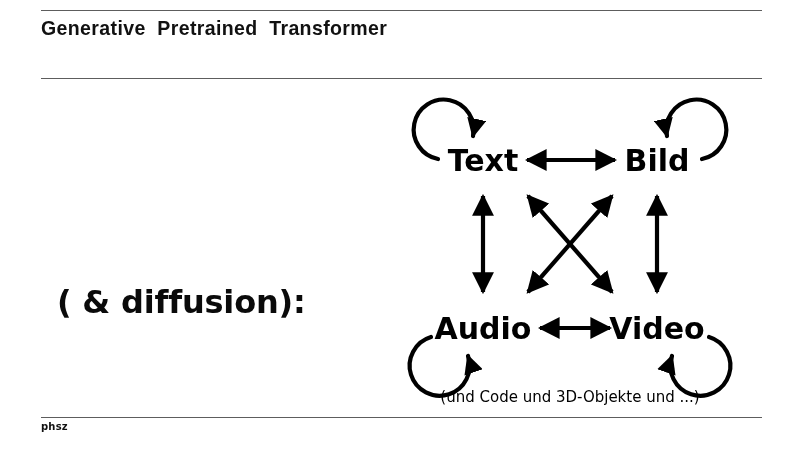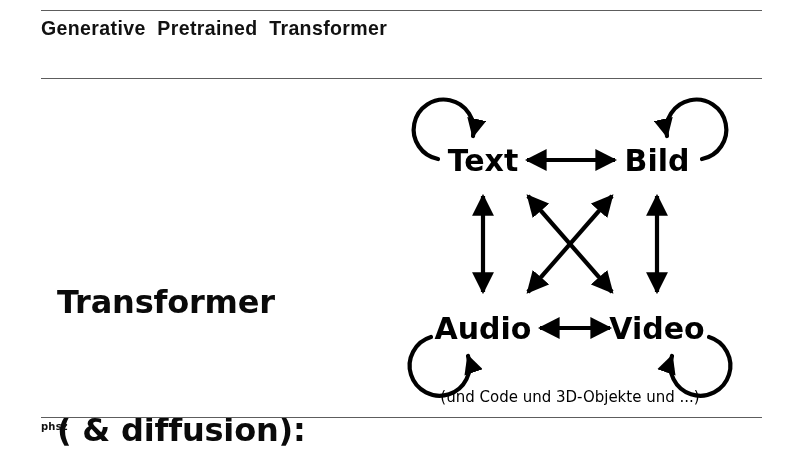--- a/index.html
+++ b/index.html
@@ -96,21 +96,20 @@
 
 <div id="slide">
 
   <div class="rule" id="rule-top"></div>
 
   <div id="slide-title">Generative  Pretrained  Transformer</div>
 
   <div class="rule" id="rule-under"></div>
 
   <div id="body-text">
-    <span class="line">Transformer</span>
     <span class="line">( &amp; diffusion):</span>
   </div>
 
   <div id="diagram">
     <svg width="400" height="330" viewBox="0 0 400 330" xmlns="http://www.w3.org/2000/svg">
       <defs>
         <marker id="ah" viewBox="0 0 10 10" refX="9" refY="5" markerWidth="5.2" markerHeight="5.2" orient="auto-start-reverse">
           <path d="M 0 0 L 10 5 L 0 10 z" fill="#000000"></path>
         </marker>
         <marker id="ah-s" viewBox="0 0 10 10" refX="9" refY="5" markerWidth="4.6" markerHeight="4.6" orient="auto-start-reverse">

